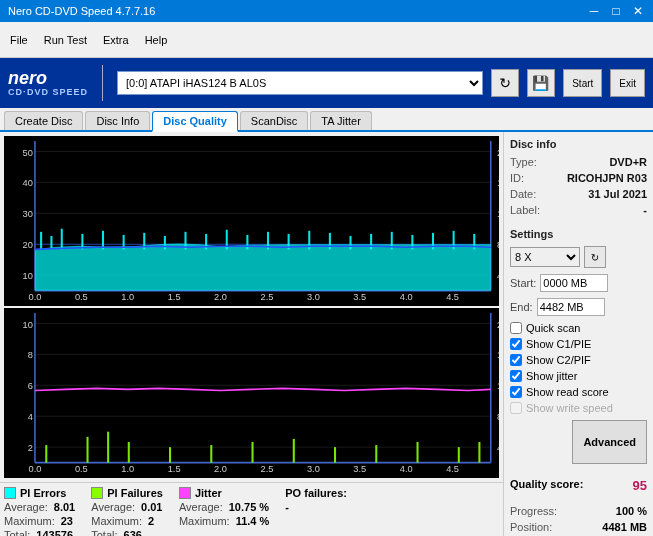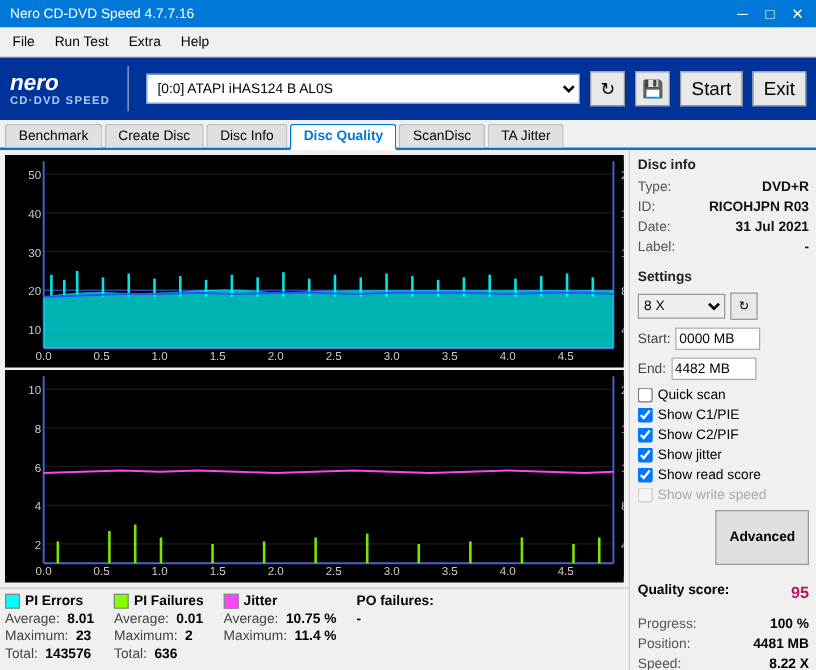--- a/index.html
+++ b/index.html
@@ -24,21 +24,21 @@
       border: none;
       color: white;
       font-size: 12px;
       cursor: pointer;
       display: flex; align-items: center; justify-content: center;
     }
 
     
     .menubar {
       background: #f0f0f0;
-      height: 24px;
+      height: 36px;
       display: flex;
       align-items: center;
       border-bottom: 1px solid #ccc;
       padding: 0 2px;
     }
     .menu-item {
       padding: 2px 8px;
       cursor: pointer;
       font-size: 11px;
     }
@@ -83,21 +83,21 @@
       border: 1px solid #7799cc;
       background: white;
       padding: 0 4px;
     }
     .toolbar-btn {
       height: 28px;
       padding: 2px 8px;
       background: #e8e8e8;
       border: 1px solid #999;
       cursor: pointer;
-      font-size: 15px;
+      font-size: 10px;
       display: flex; align-items: center; justify-content: center;
     }
     .toolbar-icon-btn {
       width: 28px; height: 28px;
       background: #e8e8e8;
       border: 1px solid #999;
       cursor: pointer;
       display: flex; align-items: center; justify-content: center;
       font-size: 14px;
     }
@@ -250,21 +250,20 @@
   <select class="drive-select">
     <option>[0:0]  ATAPI iHAS124  B AL0S</option>
   </select>
   <button class="toolbar-icon-btn" title="Refresh">↻</button>
   <button class="toolbar-icon-btn" title="Save">💾</button>
   <button class="toolbar-btn">Start</button>
   <button class="toolbar-btn">Exit</button>
 </div>
 
 <div class="tabs">
-  <div class="tab">Benchmark</div>
   <div class="tab">Create Disc</div>
   <div class="tab">Disc Info</div>
   <div class="tab active">Disc Quality</div>
   <div class="tab">ScanDisc</div>
   <div class="tab">TA Jitter</div>
 </div>
 
 <div class="main">
 
   <div style="flex:1; display:flex; flex-direction:column;">

